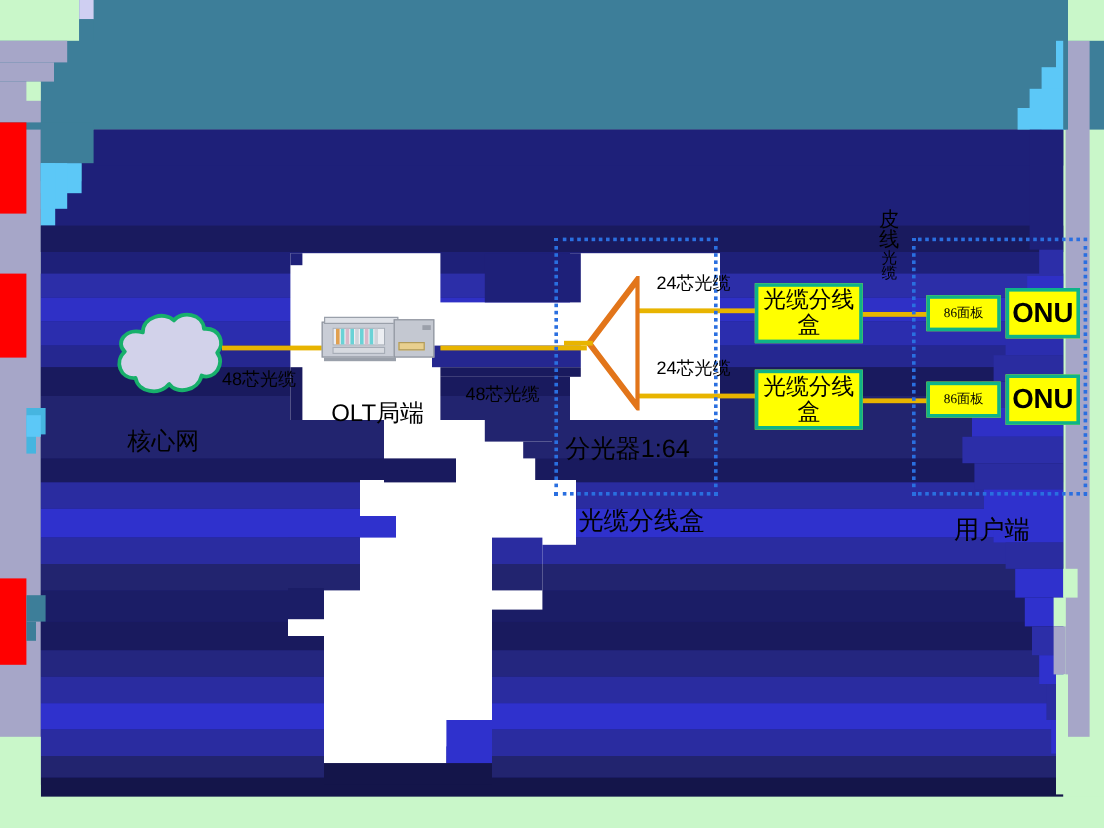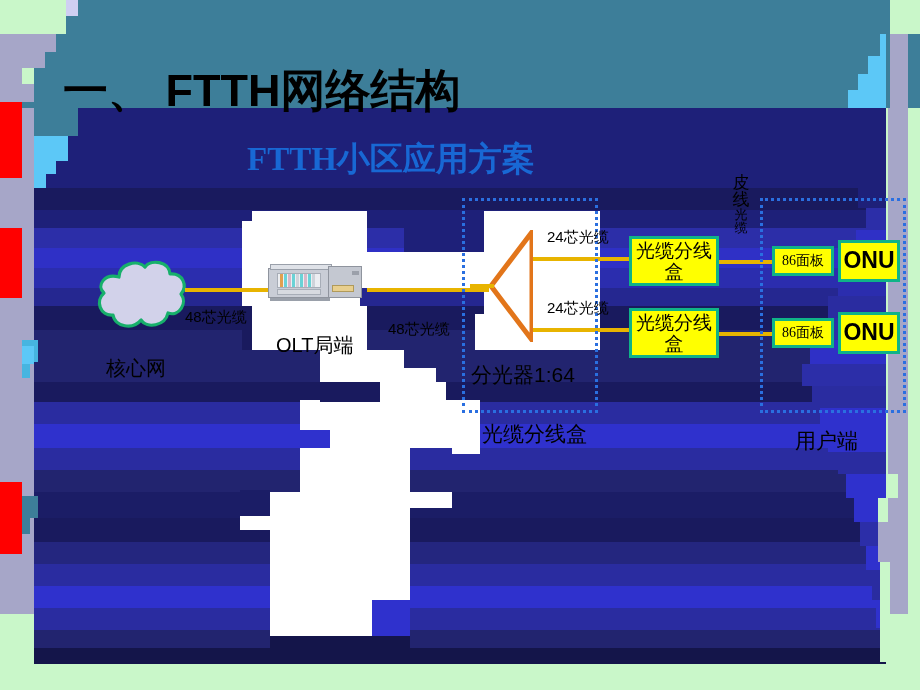--- a/index.html
+++ b/index.html
@@ -45,21 +45,21 @@
 
   
   .ybox{
     position:absolute;background:#ffff00;border:3px solid #0fb388;
     display:flex;align-items:center;justify-content:center;text-align:center;
     color:#000;font-family:"Liberation Serif","DejaVu Serif",serif;
     line-height:1.12;box-sizing:border-box;
   }
   .ybox.big{font-size:19px;}
   .ybox.onu{font-size:23px;font-weight:bold;font-family:"Liberation Sans","DejaVu Sans",sans-serif;}
-  .ybox.panel{font-size:14px;}
+  .ybox.panel{font-size:11px;}
 
   
   .lbl{position:absolute;color:#000;white-space:nowrap;line-height:1.05;}
   .lbl.serif{font-family:"Liberation Serif","DejaVu Serif",serif;}
   .lbl.sans{font-family:"Liberation Sans","DejaVu Sans",sans-serif;}
   .vlbl{position:absolute;color:#000;width:22px;text-align:center;line-height:1.0;
         font-family:"Liberation Serif","DejaVu Serif",serif;}
 
   
   #olt{position:absolute;left:268px;top:264px;width:96px;height:38px;}
@@ -255,22 +255,20 @@
     <span>86面板</span>
   </div>
 
   <div class="ybox onu" style="left:838px;top:240px;width:62px;height:42px;">
     <span>ONU</span>
   </div>
   <div class="ybox onu" style="left:838px;top:312px;width:62px;height:42px;">
     <span>ONU</span>
   </div>
 
-  <div id="title">一、 FTTH网络结构</div>
-  <div id="subtitle">FTTH小区应用方案</div>
 
   <div class="lbl serif" style="left:106px;top:358px;font-size:20px;">核心网</div>
 
   <div class="lbl sans" style="left:185px;top:309px;font-size:15px;">48芯光缆</div>
 
   <div class="lbl sans" style="left:388px;top:321px;font-size:15px;">48芯光缆</div>
 
   <div class="lbl sans" style="left:276px;top:335px;font-size:20px;">OLT局端</div>
 
   <div class="lbl sans" style="left:547px;top:229px;font-size:15px;">24芯光缆</div>

